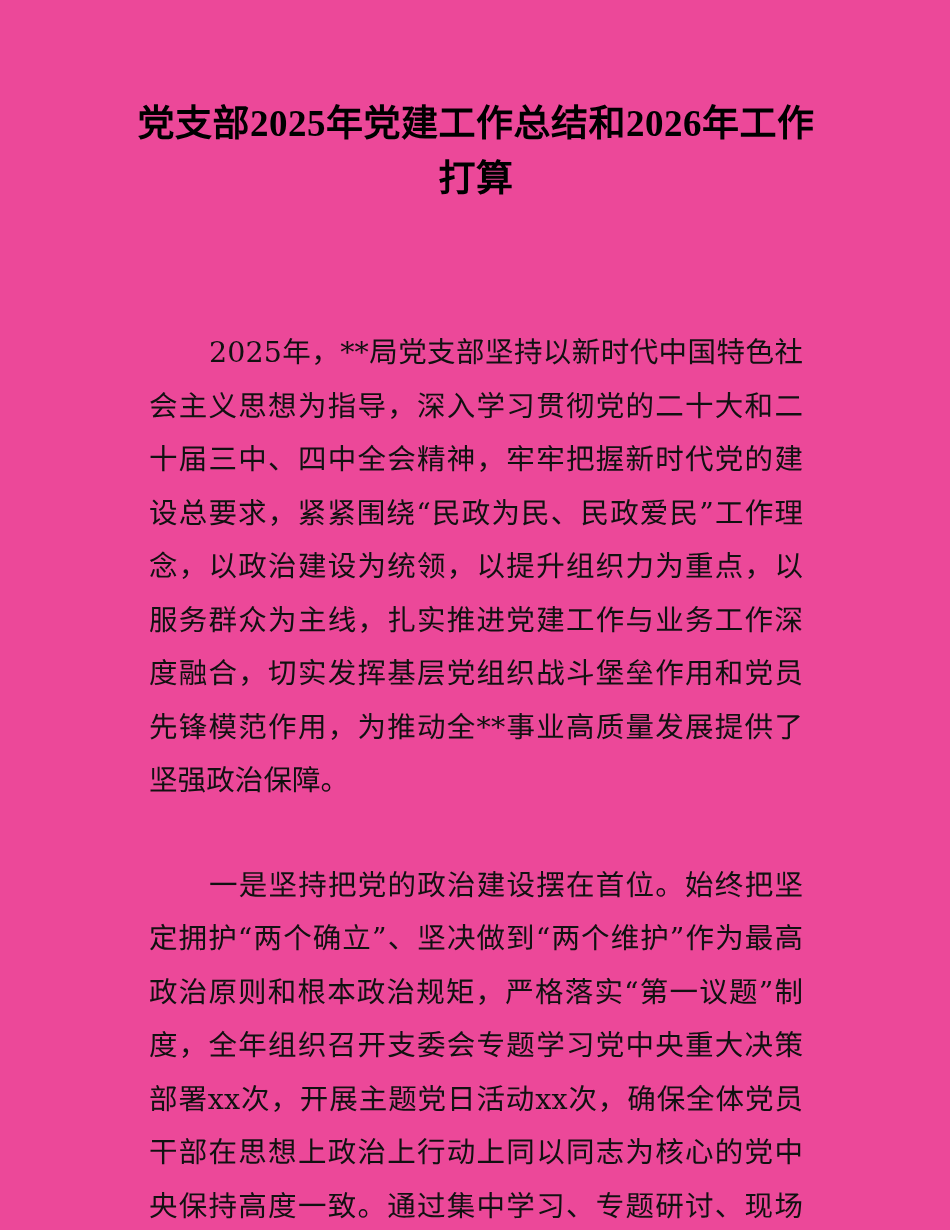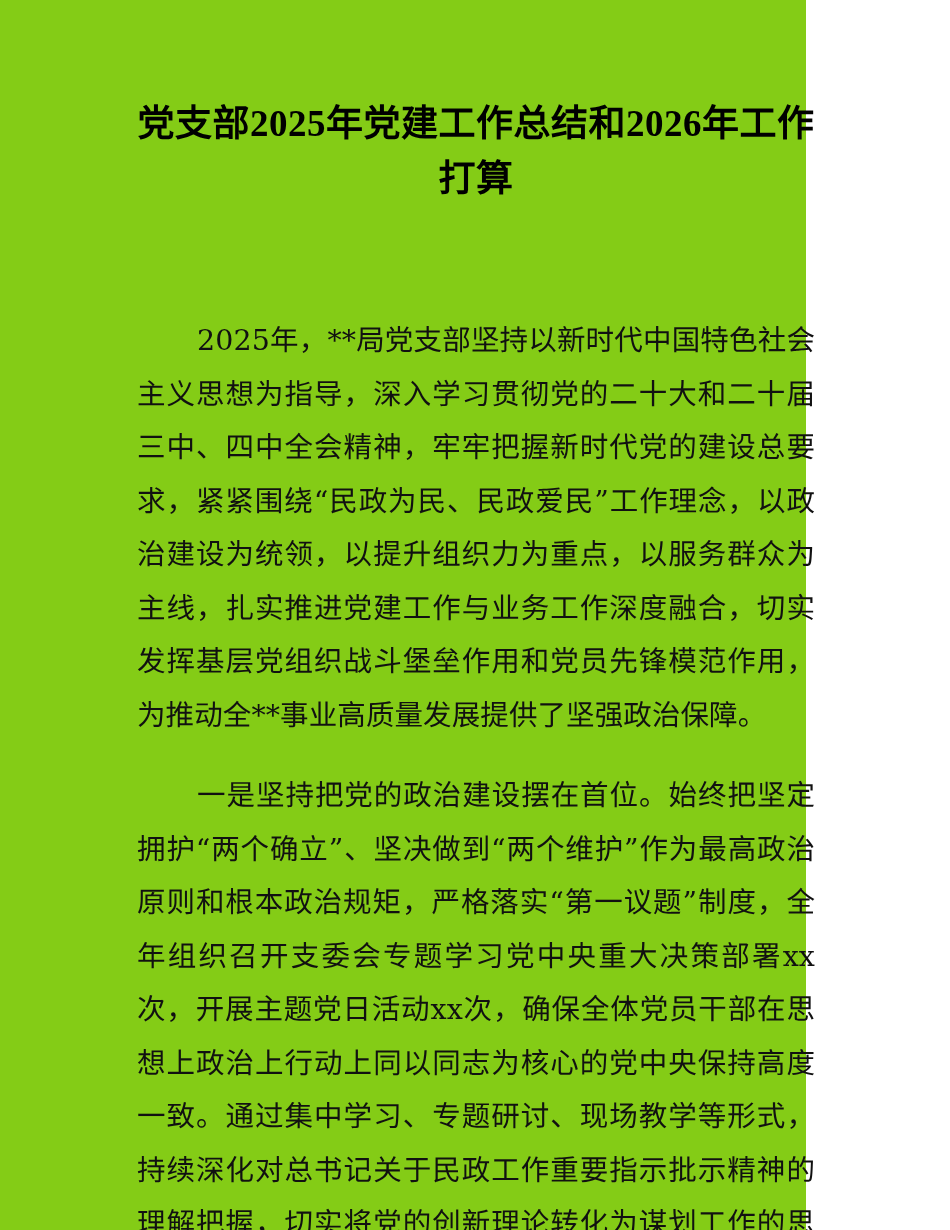--- a/index.html
+++ b/index.html
@@ -12,23 +12,23 @@
     width: 950px;
     height: 1230px;
     overflow: hidden;
     font-family: "Liberation Serif", "DejaVu Serif", serif;
     color: #000000;
     -webkit-font-smoothing: antialiased;
   }
 
   .page {
     position: relative;
-    width: 806px;
+    width: 950px;
     height: 1230px;
-    background: #84cc16;
+    background: #ec4899;
     box-sizing: border-box;
   }
 
   .content {
     position: absolute;
     left: 133px;
     top: 0;
     width: 686px;
   }
 
@@ -49,21 +49,21 @@
   
   .body-para {
     font-family: "DejaVu Serif", "Liberation Serif", serif;
     font-weight: 400;
     font-size: 28.5px;
     line-height: 53.5px;
     text-align: justify;
     text-align-last: left;
     text-justify: inter-ideograph;
     text-indent: 60px;
-    margin: 4px;
+    margin: 16px;
     color: #111111;
     word-break: break-all;
     letter-spacing: 0.1px;
   }
 
   .para-lead {
     padding-top: 104px;
   }
 
   

